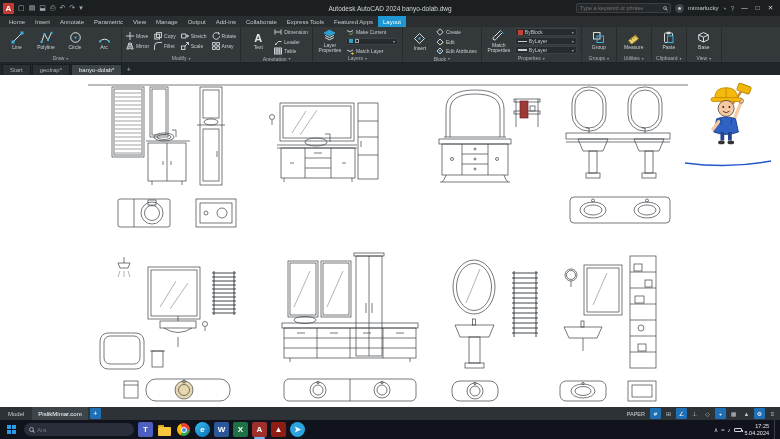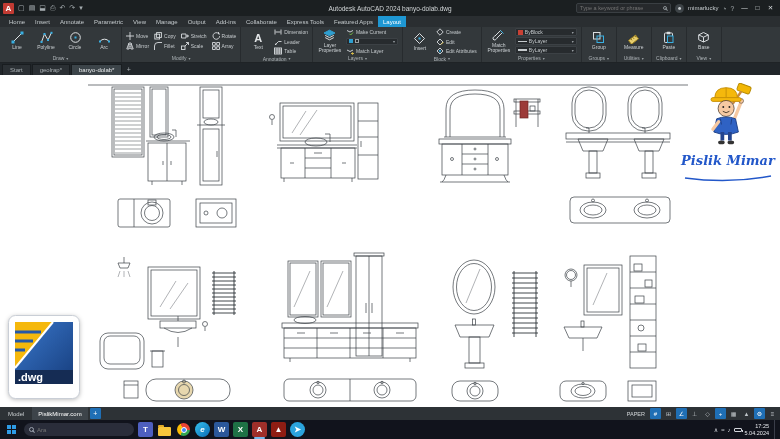--- a/index.html
+++ b/index.html
@@ -687,43 +687,25 @@
         <circle cx="25" cy="25.5" r="1" fill="#222"></circle>
           <circle cx="31.5" cy="25.5" r="1" fill="#222"></circle>
         <path d="M24.5 30q3.5 3 7 0" stroke="#4a3b2c" fill="none"></path>
         <path d="M18 38q10-4 20 0l3 14q-13 5-26 0z" fill="#2f62c4" stroke="#1d3f85"></path>
         <path d="M22 38l1 6M34 38l-1 6" stroke="#1d3f85" fill="none"></path>
         <path d="M20 41l-6 8" stroke="#f6c9a2" stroke-width="3.5" stroke-linecap="round" fill="none"></path>
         <path d="M24 52v9M32 52v9" stroke="#23448f" stroke-width="4" fill="none"></path>
         <ellipse cx="23" cy="63" rx="3.5" ry="2" fill="#333"></ellipse>
           <ellipse cx="33" cy="63" rx="3.5" ry="2" fill="#333"></ellipse>
       </svg>
-      <div class="logo-text">Pislik Mimar</div>
       <svg width="90" height="8" viewBox="0 0 90 8">
           <path d="M2 4q44 6 86-2" stroke="#2257c9" stroke-width="1.5" fill="none"></path>
         </svg>
     </div>
 
-    <div class="badge">
-      <svg width="74" height="86" viewBox="0 0 74 86">
-        <defs>
-          <linearGradient id="bgBlue" x1="0" y1="0" x2="1" y2="1">
-            <stop offset="0" stop-color="#3a78cc"></stop>
-              <stop offset="1" stop-color="#173e7e"></stop>
-          </linearGradient>
-        </defs>
-        <rect x="1.5" y="1.5" width="71" height="83" rx="7" fill="#ffffff" stroke="#c9ced6"></rect>
-        <rect x="8" y="8" width="58" height="60" fill="url(#bgBlue)"></rect>
-        <path d="M8 8h38L8 54z" fill="#f5b80c"></path>
-        <path d="M8 18h26M8 27h18M8 36h10" stroke="#2458a8" stroke-width="3" fill="none"></path>
-        <path d="M46 8L8 54" stroke="#ffffff" stroke-width="2" fill="none"></path>
-        <rect x="8" y="56" width="58" height="14" fill="#152c54"></rect>
-        <text x="11" y="67" font-size="11" font-weight="bold" fill="#ffffff" font-family="Liberation Sans, sans-serif">.dwg</text>
-      </svg>
-    </div>
   </main>
 
   <footer class="statusbar">
     <span class="sb-tab">Model</span>
     <span class="sb-tab active">PislikMimar.com</span>
     <span class="sb-plus">+</span>
     <span class="sb-right">
       <span class="paper-btn">PAPER</span>
       <span class="sb-ic on">#</span>
       <span class="sb-ic">⊞</span>

